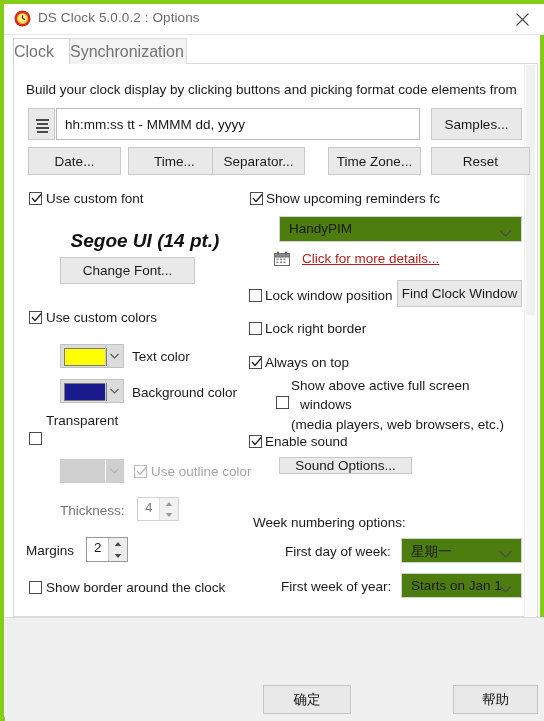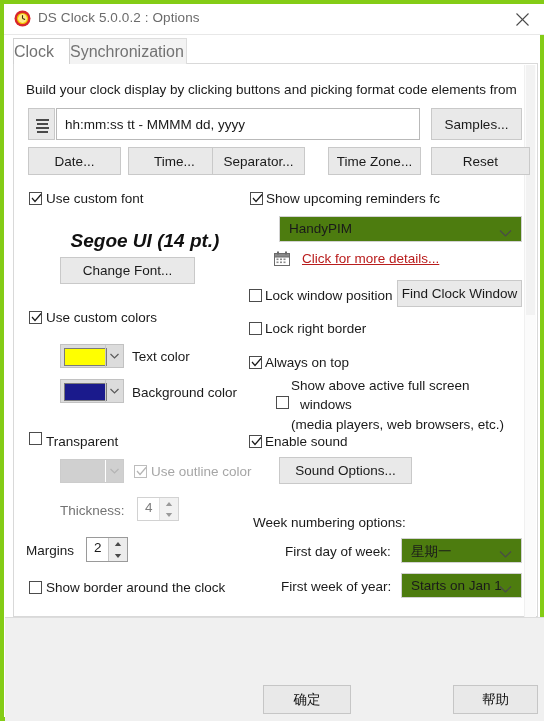--- a/index.html
+++ b/index.html
@@ -198,21 +198,21 @@
     <div class="sw" id="sw-bg" style="background: rgb(26, 26, 140);"></div>
     <div class="arrow">
       <svg width="17" height="22" viewBox="0 0 17 22">
           <polyline points="4.5,9 8.5,13 12.5,9" fill="none" stroke="#5a5a5a" stroke-width="1.2"></polyline>
         </svg>
     </div>
   </div>
   <div class="sw-label" style="left:128px;top:381px;">Background color</div>
 
   <div class="cb" style="left:25px;top:428px;"></div>
-  <div class="cb-label" style="left:42px;top:430px;">Transparent</div>
+  <div class="cb-label" style="left:42px;top:409px;">Transparent</div>
 
   <div class="swatch disabled" style="left:56px;top:455px;">
     <div class="sw"></div>
     <div class="arrow" style="border-left:1px solid #fff;">
       <svg width="17" height="22" viewBox="0 0 17 22">
           <polyline points="4.5,9 8.5,13 12.5,9" fill="none" stroke="#b4b4b4" stroke-width="1.2"></polyline>
         </svg>
     </div>
   </div>
   <div class="cb disabled" style="left:130px;top:461px;">
@@ -314,21 +314,21 @@
   <div class="multi-label" style="left:288px;top:391px;margin-left:8px;">windows</div>
   <div class="multi-label" style="left:287px;top:411px;">(media players, web browsers, etc.)</div>
 
   <div class="cb" style="left:245px;top:431px;">
     <svg width="11" height="11" viewBox="0 0 11 11">
         <polyline points="1,5 4,8.5 10,1.5" fill="none" stroke="#1a1a1a" stroke-width="1.2"></polyline>
       </svg>
   </div>
   <div class="cb-label" style="left:261px;top:430px;">Enable sound</div>
 
-  <div class="btn" style="left:275px;top:453px;width:133px;height:27px;">
+  <div class="btn" style="left:275px;top:453px;width:133px;height:17px;">
     <span>Sound Options...</span>
   </div>
 
   <div class="label" style="left:249px;top:511px;">Week numbering options:</div>
 
   <div class="label" style="left:281px;top:540px;">First day of week:</div>
   <div class="combo" style="left:397px;top:534px;width:121px;height:25px;">
     <div class="ctext">星期一</div>
     <div class="carrow" style="top:8px;">
       <svg width="13" height="9" viewBox="0 0 13 9">

